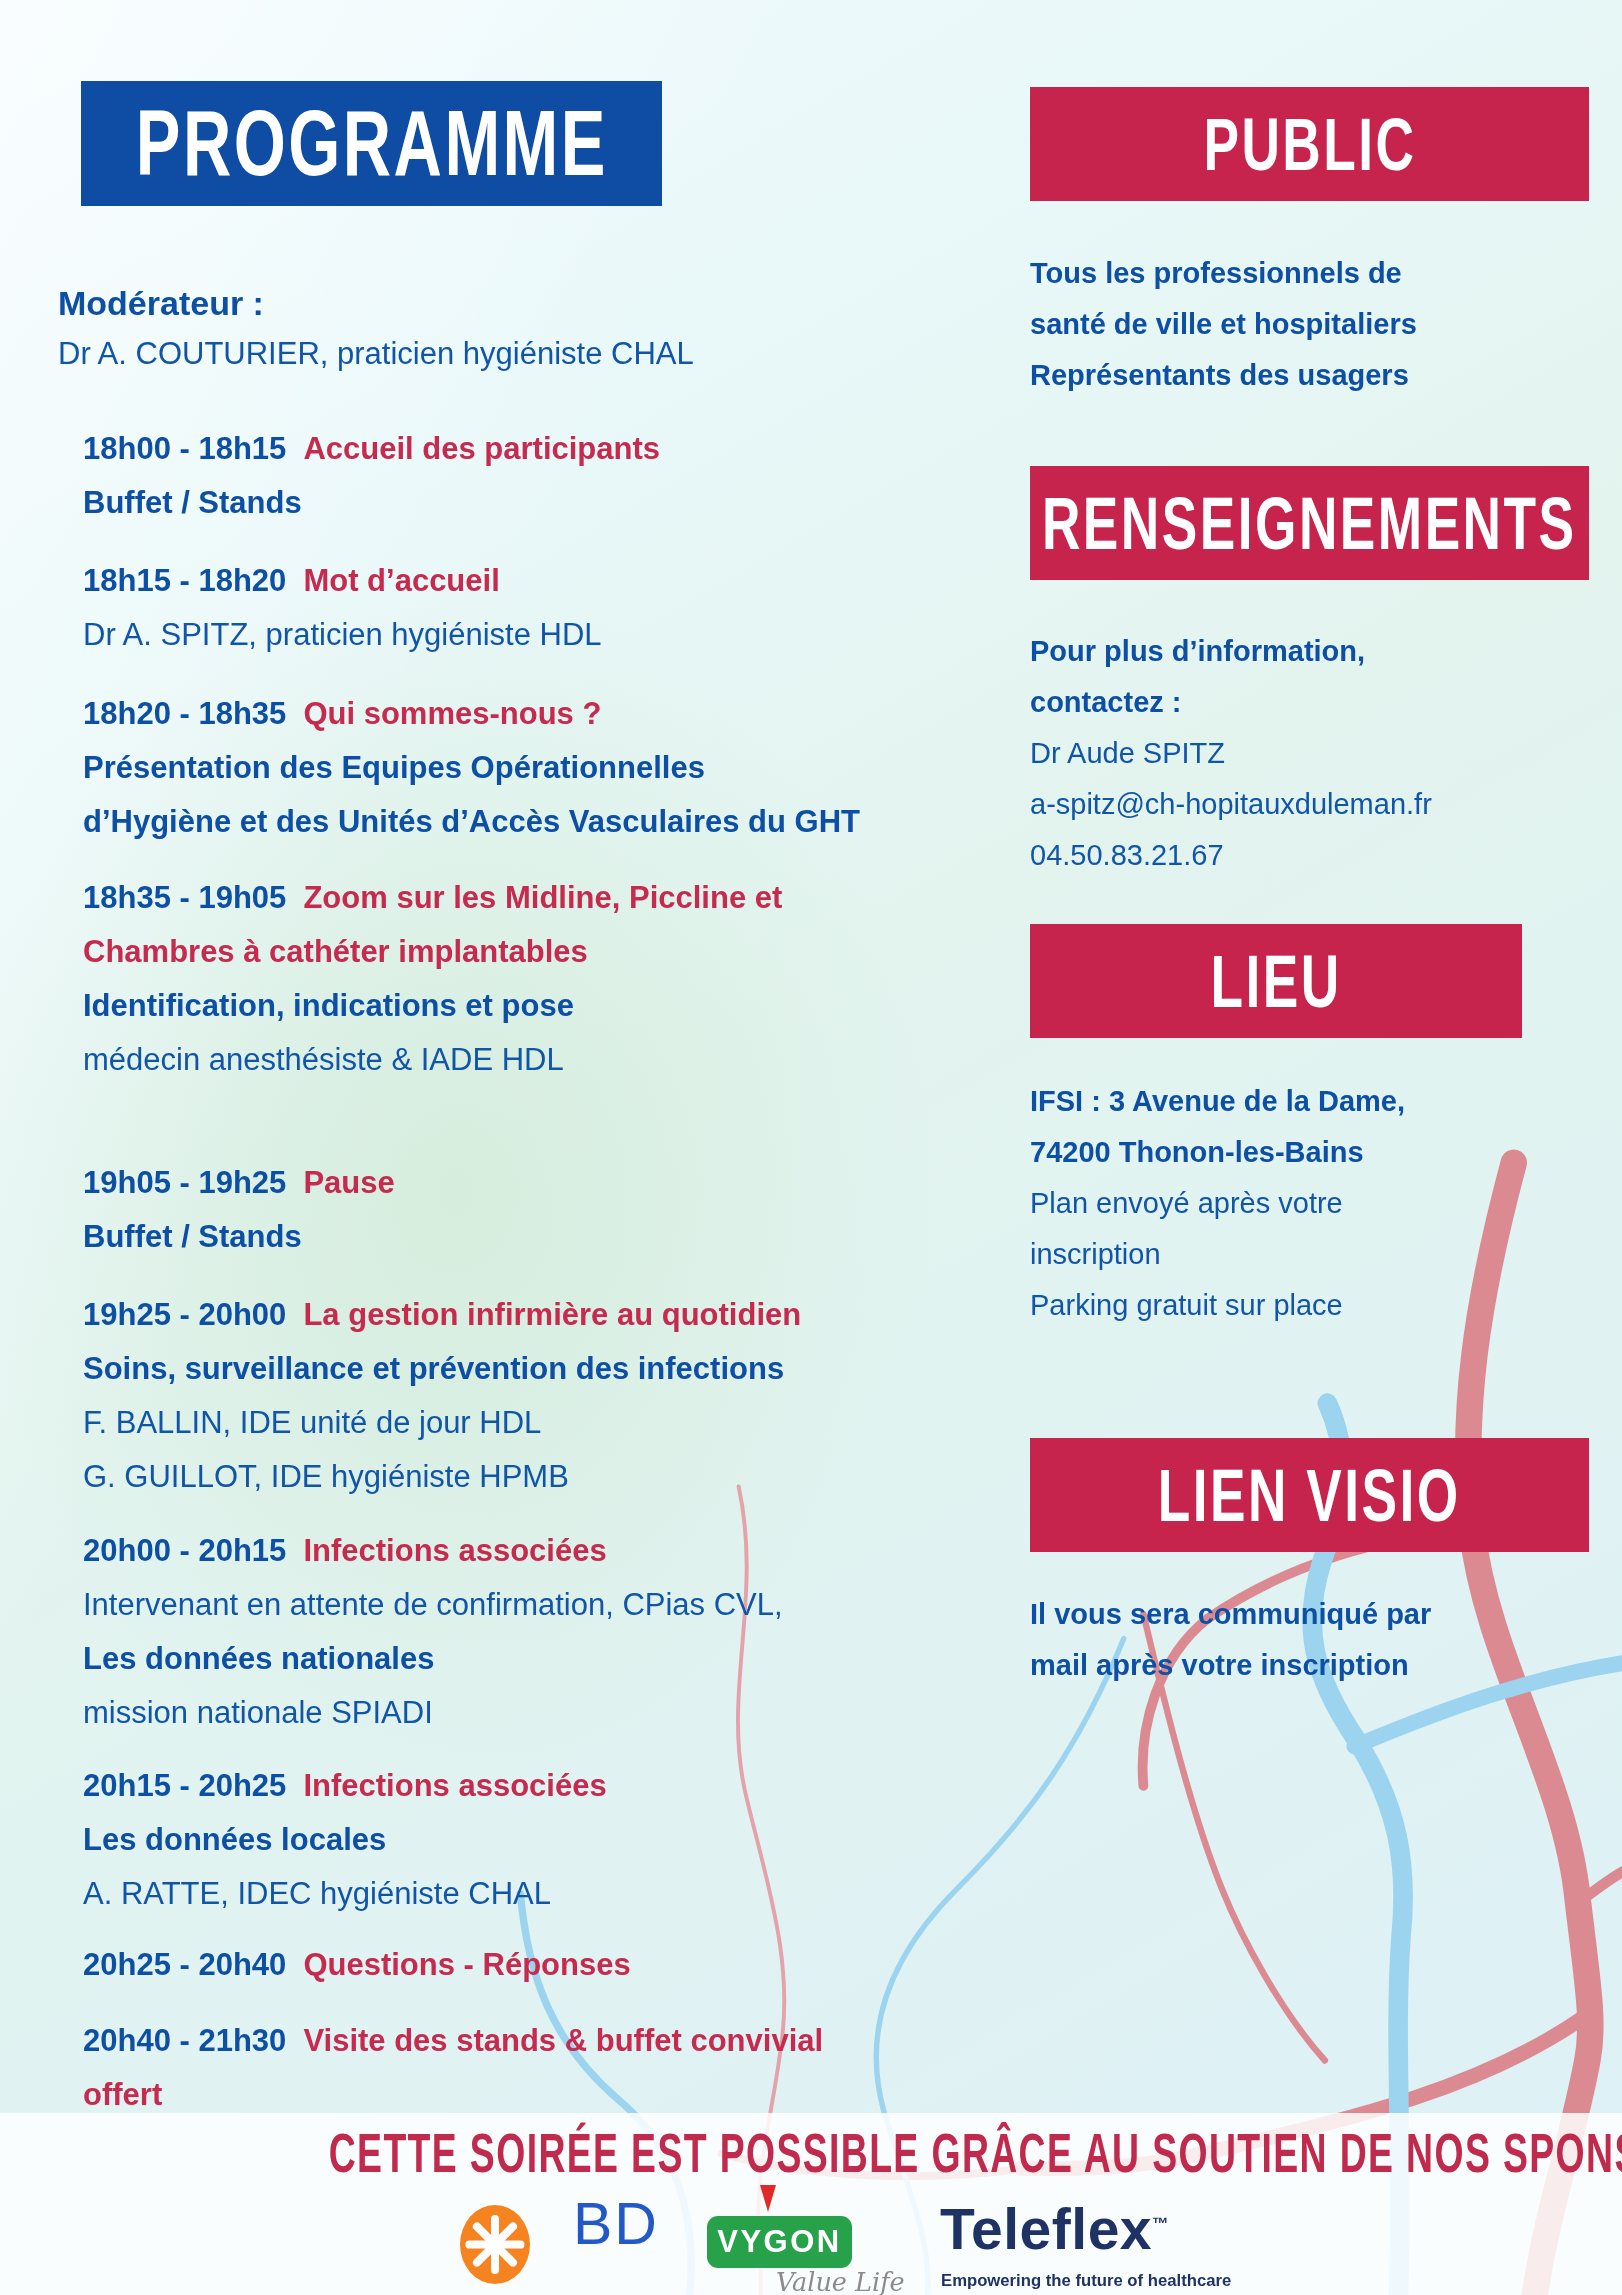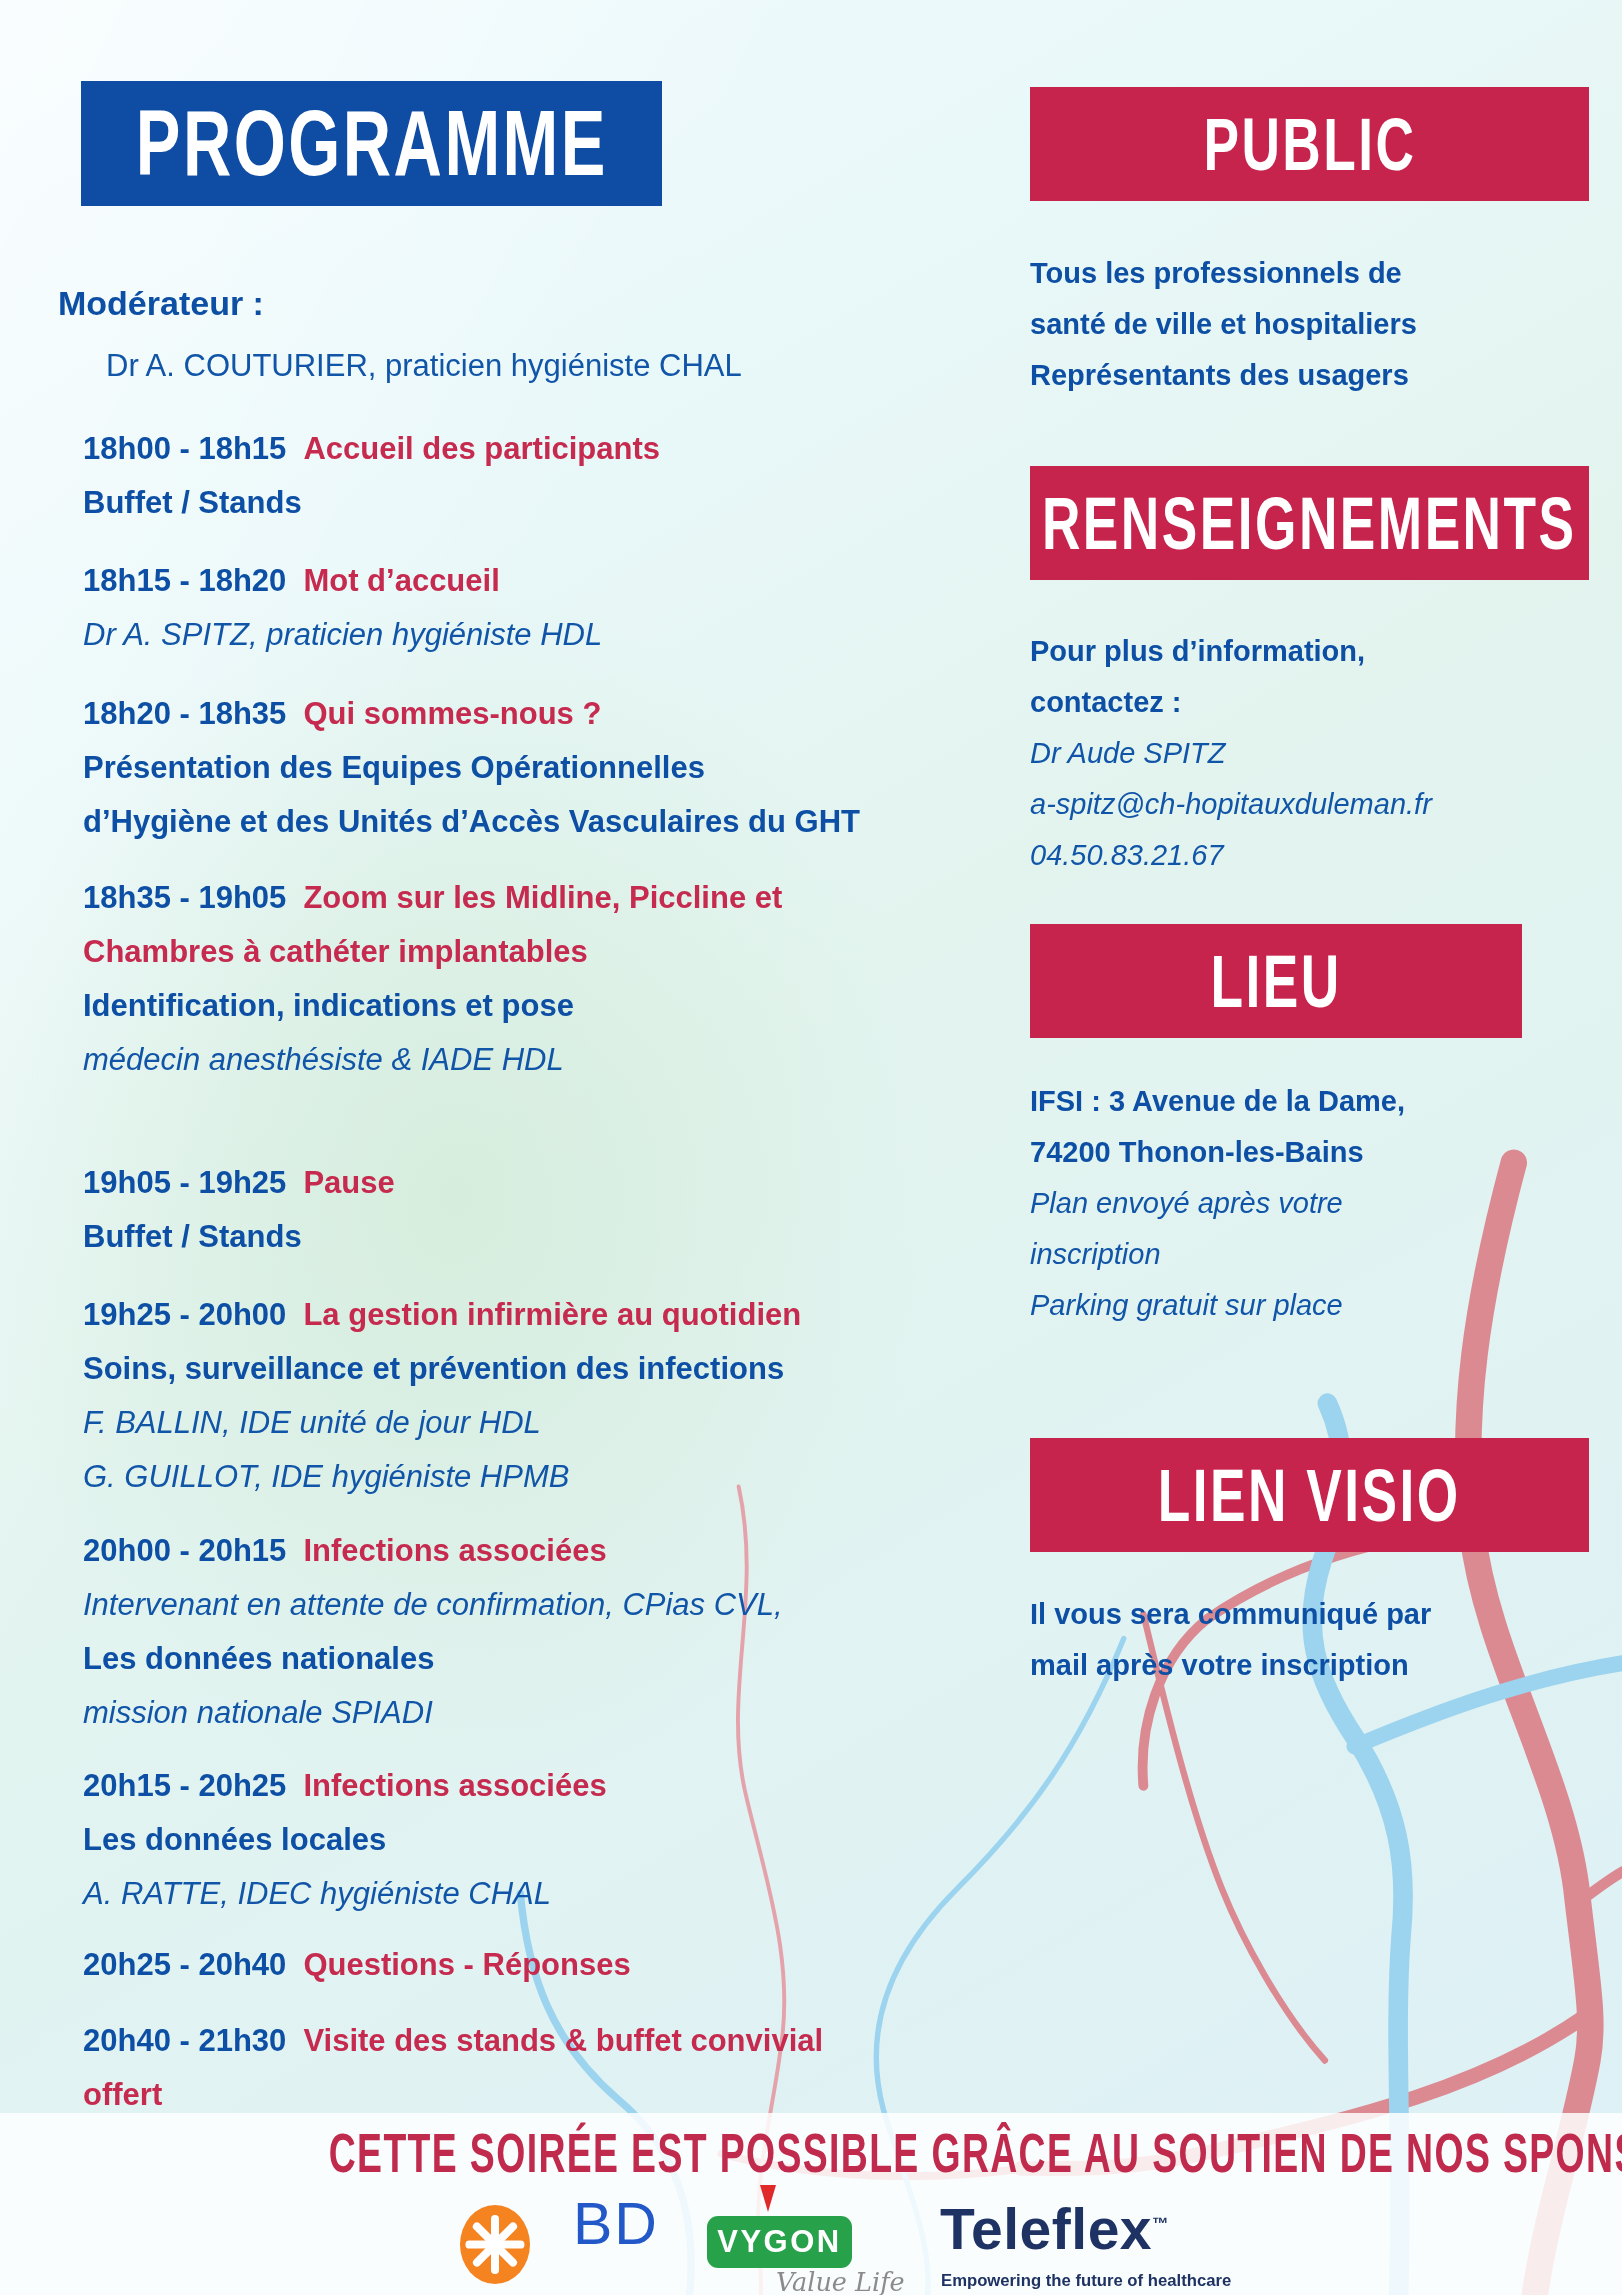--- a/index.html
+++ b/index.html
@@ -13,27 +13,27 @@
 
   
   .hbox{position:absolute;display:flex;align-items:center;justify-content:center;}
   .hbox .lbl{color:#ffffff;font-weight:bold;white-space:nowrap;
     transform:scaleX(0.72);letter-spacing:3.4px;}
   .blue-box{background:#0f4ca3;}
   .crimson-box{background:#c6244d;}
 
   
   .modlabel{position:absolute;left:58px;top:284px;font-size:34px;font-weight:bold;color:#0d4fa4;}
-  .modname{position:absolute;left:58px;top:348px;font-size:31px;color:#1155a8;margin-left:48px;}
+  .modname{position:absolute;left:58px;top:336px;font-size:31px;color:#1155a8;}
   .entry{position:absolute;left:83px;width:962px;}
   .sline{font-size:31px;line-height:54px;white-space:nowrap;color:#0d4fa4;}
   .time{font-weight:bold;color:#0d4fa4;margin-right:0.55em;}
   .ttl{font-weight:bold;color:#c62a4e;}
   .b{font-weight:bold;color:#0d4fa4;}
-  .r{font-weight:normal;color:#1155a8;font-style:italic;}
+  .r{font-weight:normal;color:#1155a8;}
 
   
   .side-lines{position:absolute;left:1030px;width:574px;}
   .side-lines .sline{font-size:29px;line-height:51px;}
 
   
   .band{position:absolute;left:0;top:2113px;width:1623px;height:183px;background:rgba(255,255,255,0.84);}
   .sponsor-headline{position:absolute;left:0;top:2121px;width:1623px;text-align:center;
     color:#c02a4c;font-size:55px;font-weight:bold;white-space:nowrap;}
   .sponsor-headline span{display:inline-block;transform:scaleX(0.68);letter-spacing:2px;}

